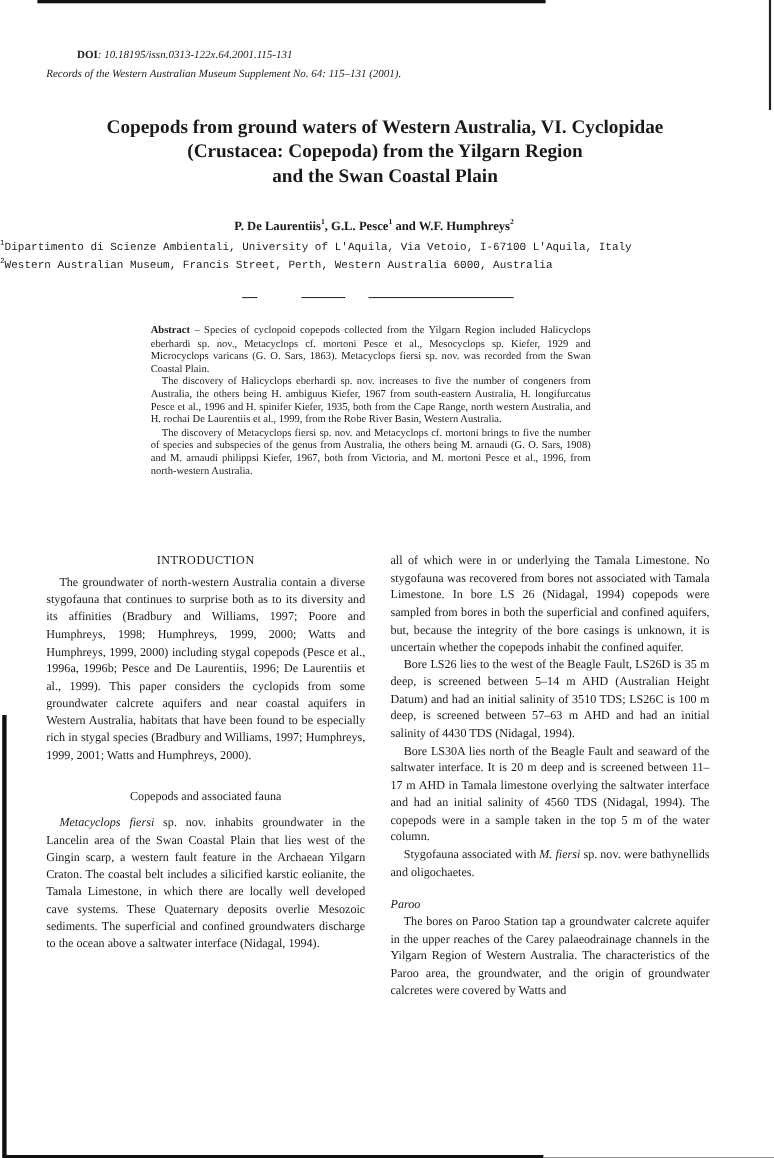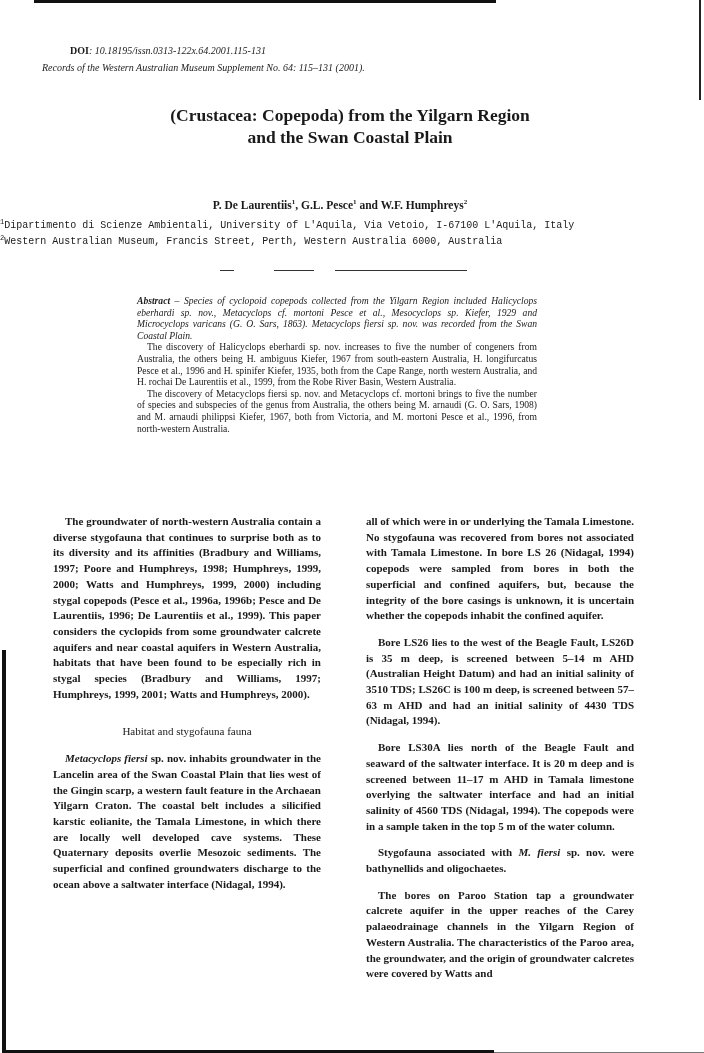--- a/index.html
+++ b/index.html
@@ -32,47 +32,48 @@
   sup { font-size: 7px; }
 
   .sep { position: absolute; top: 270px; height: 1px; background: #333; }
 
   .abstract {
     position: absolute; left: 137px; top: 295px; width: 400px;
     font-family: "Liberation Serif", serif; font-size: 9.6px; line-height: 11.6px;
     text-align: justify;
   }
   .abstract p { margin: 0; text-indent: 10px; }
-  .abstract p.first { text-indent: 0; font-style: italic; }
+  .abstract p.first { text-indent: 0; }
   .abstract .lead { font-weight: bold; }
 
   .col { position: absolute; top: 503px; width: 290px; font-family: "Liberation Serif", serif; font-size: 11px; line-height: 15.7px; text-align: justify; }
   .col-left { left: 42px; }
   .col-right { left: 355px; }
-  .col p { margin: 11px; text-indent: 12px; font-weight: bold; }
+  .col p { margin: 0; text-indent: 12px; }
   .col p.noindent { text-indent: 0; }
   .col h2 { margin: 0 0 4px 0; font-size: 11px; font-weight: normal; text-align: center; letter-spacing: 0.5px; }
   .col h3 { margin: 22px 0 8px 0; font-size: 11px; font-weight: normal; text-align: center; }
   .col h4 { margin: 0; font-size: 11px; font-weight: normal; font-style: italic; }
   .col h4.spaced { margin-top: 14px; }
   i { font-style: italic; }
 </style>
 </head>
 <body>
 
 <div class="top-rule"></div>
 <div class="right-rule"></div>
 <div class="left-rule"></div>
 <div class="bottom-rule"></div>
 <div class="bottom-rule2"></div>
 
 <div class="doi"><b>DOI</b><span>: 10.18195/issn.0313-122x.64.2001.115-131</span></div>
 <div class="journal">Records of the Western Australian Museum Supplement No. 64: 115–131 (2001).</div>
 
 <div class="title">
+  <div>Copepods from ground waters of Western Australia, VI. Cyclopidae</div>
   <div>(Crustacea: Copepoda) from the Yilgarn Region</div>
   <div>and the Swan Coastal Plain</div>
 </div>
 
 <div class="authors">
   <span>P. De Laurentiis</span><sup>1</sup><span>, G.L. Pesce</span><sup>1</sup><span> and W.F. Humphreys</span><sup>2</sup>
 </div>
 <div class="affil affil1"><sup>1</sup><span>Dipartimento di Scienze Ambientali, University of L'Aquila, Via Vetoio, I-67100 L'Aquila, Italy</span></div>
 <div class="affil affil2"><sup>2</sup><span>Western Australian Museum, Francis Street, Perth, Western Australia 6000, Australia</span></div>
 
@@ -80,24 +81,26 @@
 <div class="sep" style="left:274px;width:40px;"></div>
 <div class="sep" style="left:335px;width:132px;"></div>
 
 <div class="abstract">
   <p class="first"><span class="lead">Abstract</span><span> – Species of cyclopoid copepods collected from the Yilgarn Region included Halicyclops eberhardi sp. nov., Metacyclops cf. mortoni Pesce et al., Mesocyclops sp. Kiefer, 1929 and Microcyclops varicans (G. O. Sars, 1863). Metacyclops fiersi sp. nov. was recorded from the Swan Coastal Plain.</span></p>
   <p>The discovery of Halicyclops eberhardi sp. nov. increases to five the number of congeners from Australia, the others being H. ambiguus Kiefer, 1967 from south-eastern Australia, H. longifurcatus Pesce et al., 1996 and H. spinifer Kiefer, 1935, both from the Cape Range, north western Australia, and H. rochai De Laurentiis et al., 1999, from the Robe River Basin, Western Australia.</p>
   <p>The discovery of Metacyclops fiersi sp. nov. and Metacyclops cf. mortoni brings to five the number of species and subspecies of the genus from Australia, the others being M. arnaudi (G. O. Sars, 1908) and M. arnaudi philippsi Kiefer, 1967, both from Victoria, and M. mortoni Pesce et al., 1996, from north-western Australia.</p>
 </div>
 
 <div class="col col-left">
+  <h2>INTRODUCTION</h2>
   <p>The groundwater of north-western Australia contain a diverse stygofauna that continues to surprise both as to its diversity and its affinities (Bradbury and Williams, 1997; Poore and Humphreys, 1998; Humphreys, 1999, 2000; Watts and Humphreys, 1999, 2000) including stygal copepods (Pesce et al., 1996a, 1996b; Pesce and De Laurentiis, 1996; De Laurentiis et al., 1999). This paper considers the cyclopids from some groundwater calcrete aquifers and near coastal aquifers in Western Australia, habitats that have been found to be especially rich in stygal species (Bradbury and Williams, 1997; Humphreys, 1999, 2001; Watts and Humphreys, 2000).</p>
-  <h3>Habitat and stygofauna fauna</h3>
+  <h3>Copepods and associated fauna</h3>
   <p><i>Metacyclops fiersi</i><span> sp. nov. inhabits groundwater in the Lancelin area of the Swan Coastal Plain that lies west of the Gingin scarp, a western fault feature in the Archaean Yilgarn Craton. The coastal belt includes a silicified karstic eolianite, the Tamala Limestone, in which there are locally well developed cave systems. These Quaternary deposits overlie Mesozoic sediments. The superficial and confined groundwaters discharge to the ocean above a saltwater interface (Nidagal, 1994).</span></p>
 </div>
 
 <div class="col col-right">
   <p class="noindent">all of which were in or underlying the Tamala Limestone. No stygofauna was recovered from bores not associated with Tamala Limestone. In bore LS 26 (Nidagal, 1994) copepods were sampled from bores in both the superficial and confined aquifers, but, because the integrity of the bore casings is unknown, it is uncertain whether the copepods inhabit the confined aquifer.</p>
   <p>Bore LS26 lies to the west of the Beagle Fault, LS26D is 35 m deep, is screened between 5–14 m AHD (Australian Height Datum) and had an initial salinity of 3510 TDS; LS26C is 100 m deep, is screened between 57–63 m AHD and had an initial salinity of 4430 TDS (Nidagal, 1994).</p>
   <p>Bore LS30A lies north of the Beagle Fault and seaward of the saltwater interface. It is 20 m deep and is screened between 11–17 m AHD in Tamala limestone overlying the saltwater interface and had an initial salinity of 4560 TDS (Nidagal, 1994). The copepods were in a sample taken in the top 5 m of the water column.</p>
   <p><span>Stygofauna associated with </span><i>M. fiersi</i><span> sp. nov. were bathynellids and oligochaetes.</span></p>
+  <h4 class="spaced">Paroo</h4>
   <p>The bores on Paroo Station tap a groundwater calcrete aquifer in the upper reaches of the Carey palaeodrainage channels in the Yilgarn Region of Western Australia. The characteristics of the Paroo area, the groundwater, and the origin of groundwater calcretes were covered by Watts and</p>
 </div>
 
 </body></html>

